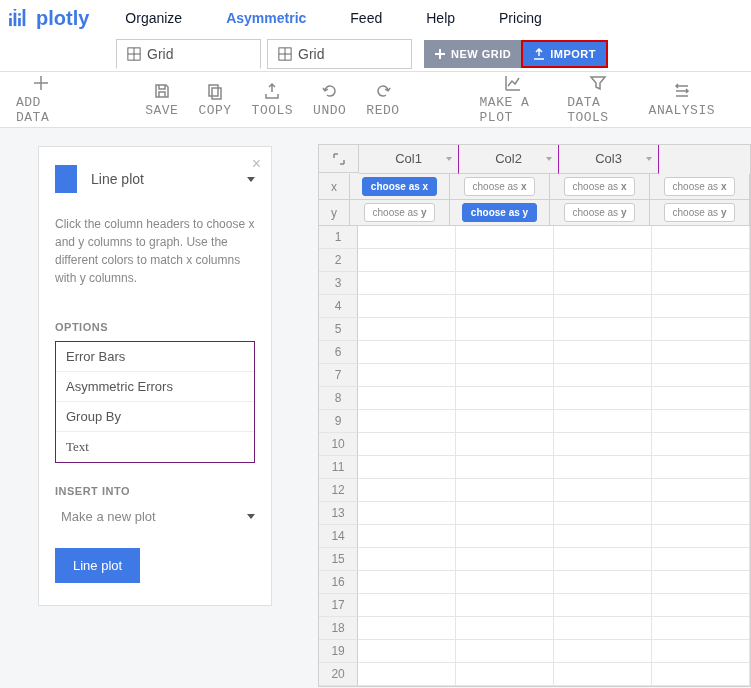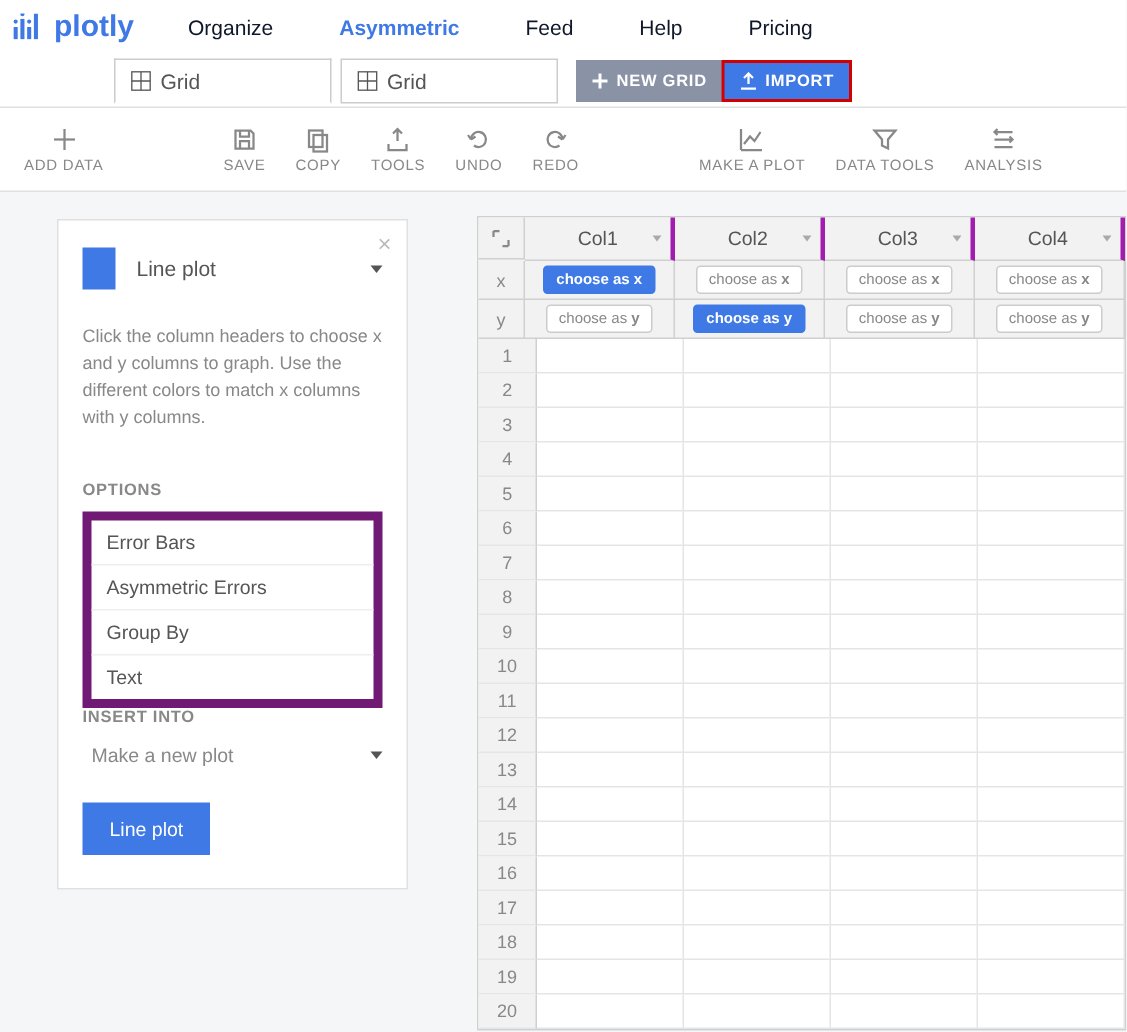--- a/index.html
+++ b/index.html
@@ -7,65 +7,65 @@
 
 
 .topnav { display: flex; align-items: center; height: 36px; background: #fff; padding: 0 8px; }
 .logo { display: flex; align-items: center; color: #3e79e6; font-size: 20px; font-weight: 700; margin-right: 36px; }
 .logo svg { width: 22px; height: 18px; margin-right: 6px; }
 .navlinks { display: flex; gap: 44px; }
 .navlinks a { color: #0f172a; text-decoration: none; font-size: 14px; }
 .navlinks a.active { color: #3e79e6; font-weight: 600; }
 
 
-.tabsrow { display: flex; align-items: center; height: 36px; padding-left: 76px; background: #fff; border-bottom: 1px solid #e0e0e0; }
+.tabsrow { display: flex; align-items: center; height: 36px; padding-left: 116px; background: #fff; border-bottom: 1px solid #e0e0e0; }
 .tab { display: flex; align-items: center; height: 30px; padding: 0 10px; border: 1px solid #ccc; background: #fff; color: #555; font-size: 14px; margin-right: 6px; min-width: 145px; }
 .tab svg { width: 14px; height: 14px; margin-right: 6px; fill: #555; }
 .tab.active { border-bottom-color: #fff; }
 .btn-grp { display: flex; margin-left: 6px; }
 .btn { display: flex; align-items: center; height: 28px; padding: 0 10px; font-size: 11px; font-weight: 700; color: #fff; border: none; cursor: pointer; letter-spacing: 0.5px; }
 .btn svg { width: 12px; height: 12px; margin-right: 5px; fill: #fff; }
 .btn-newgrid { background: #8a92a5; }
 .btn-import { background: #3e79e6; border: 2px solid #d40000; }
 
 
 .toolbar { display: flex; align-items: center; height: 56px; padding: 0 16px; background: #fff; border-bottom: 1px solid #e0e0e0; color: #888; }
 .tool { display: flex; flex-direction: column; align-items: center; margin-right: 20px; cursor: pointer; }
 .tool svg { width: 18px; height: 18px; margin-bottom: 3px; stroke: #888; fill: none; stroke-width: 1.5; }
-.tool-lbl { font-size: 10px; letter-spacing: 0.5px; }
+.tool-lbl { font-size: 13px; letter-spacing: 0.5px; font-family: Liberation Mono, monospace; }
 .tool-spacer { flex: 0 0 60px; }
 
 
 .main { display: flex; height: calc(688px - 128px); }
 
 
 .sidepanel { width: 280px; padding: 18px 0 0 38px; }
 .card { background: #fff; border: 1px solid #e0e0e0; width: 234px; padding: 18px 16px 22px; position: relative; }
 .close-x { position: absolute; top: 8px; right: 10px; color: #bbb; font-size: 16px; cursor: pointer; }
 .card-title { font-size: 11px; font-weight: 700; color: #555; letter-spacing: 0.5px; margin-bottom: 18px; text-align: left; padding-left: 28px; }
 .plot-select { display: flex; align-items: center; margin-bottom: 22px; cursor: pointer; }
 .swatch { width: 22px; height: 28px; background: #3e79e6; margin-right: 14px; }
 .plot-name { flex: 1; color: #555; font-size: 14px; }
 .caret { width: 0; height: 0; border-left: 4px solid transparent; border-right: 4px solid transparent; border-top: 5px solid #555; }
 .help-text { font-size: 12px; color: #888; line-height: 1.5; margin-bottom: 34px; }
 .sect-label { font-size: 11px; font-weight: 700; color: #888; letter-spacing: 0.5px; margin-bottom: 8px; }
-.opts { border: 6px solid #701a75; }
+.opts { border: 1px solid #701a75; margin-bottom: 22px; }
 .opt { padding: 7px 10px; font-size: 13px; color: #555; border-bottom: 1px solid #eee; cursor: pointer; }
-.opt:last-child { border-bottom: none; }
+.opt:last-child { border-bottom: none; font-family: Liberation Serif, serif; }
 .insert-select { display: flex; align-items: center; padding: 4px 0; margin-bottom: 20px; cursor: pointer; }
 .insert-select span { flex: 1; color: #888; font-size: 13px; padding-left: 6px; }
 .action-btn { background: #3e79e6; color: #fff; border: none; padding: 10px 18px; font-size: 13px; cursor: pointer; }
 
 
 .gridwrap { flex: 1; padding: 16px 0 0 38px; overflow: hidden; }
 .grid { border: 1px solid #d0d0d0; background: #fff; display: flex; flex-direction: column; }
 .ghead { display: flex; background: #f2f2f2; }
 .corner { width: 40px; height: 28px; border-right: 1px solid #d0d0d0; border-bottom: 1px solid #d0d0d0; display: flex; align-items: center; justify-content: center; }
 .corner svg { width: 14px; height: 14px; stroke: #888; fill:none; stroke-width:1.5;}
-.col { width: 100px; border-right: 3px solid #a21caf; border-bottom: 1px solid #d0d0d0; text-align: center; position: relative; }
+.col { width: 100px; border-right: 1px solid #a21caf; border-bottom: 1px solid #d0d0d0; text-align: center; position: relative; }
 .colhead { height: 28px; line-height: 28px; font-size: 13px; color: #555; position: relative; }
 .col-caret { position: absolute; right: 6px; top: 12px; width: 0; height: 0; border-left: 3px solid transparent; border-right: 3px solid transparent; border-top: 4px solid #aaa; }
 .chooserow { display: flex; background: #f2f2f2; }
 .axis-lbl { width: 40px; height: 26px; line-height: 26px; text-align: center; font-size: 12px; color: #888; border-right: 1px solid #d0d0d0; border-bottom: 1px solid #d0d0d0; }
 .choose-cell { width: 100px; height: 26px; border-right: 1px solid #d0d0d0; border-bottom: 1px solid #d0d0d0; display: flex; align-items: center; justify-content: center; }
 .pill { font-size: 10px; padding: 3px 8px; border-radius: 3px; border: 1px solid #ccc; color: #888; background: #fff; cursor: pointer; white-space: nowrap; }
 .pill.selected { background: #3e79e6; color: #fff; border-color: #3e79e6; font-weight: 600; }
 .gbody { }
 .grow { display: flex; height: 23px; }
 .rowhead { width: 40px; text-align: center; font-size: 12px; color: #888; border-right: 1px solid #d0d0d0; border-bottom: 1px solid #e5e5e5; background: #f2f2f2; line-height: 23px; }
@@ -230,23 +230,20 @@
         <div id="colheads" style="display: flex;">
             <div class="col">
               <div class="colhead">Col1<div class="col-caret"></div></div>
             </div>
             <div class="col">
               <div class="colhead">Col2<div class="col-caret"></div></div>
             </div>
             <div class="col">
               <div class="colhead">Col3<div class="col-caret"></div></div>
             </div>
-            <div class="col">
-              <div class="colhead">Col4<div class="col-caret"></div></div>
-            </div>
           </div>
       </div>
       <div class="chooserow">
         <div class="axis-lbl">x</div>
         <div id="xrow" style="display: flex;">
             <div class="choose-cell">
               <div class="pill selected">choose as <b>x</b></div>
             </div>
             <div class="choose-cell">
               <div class="pill">choose as <b>x</b></div>

